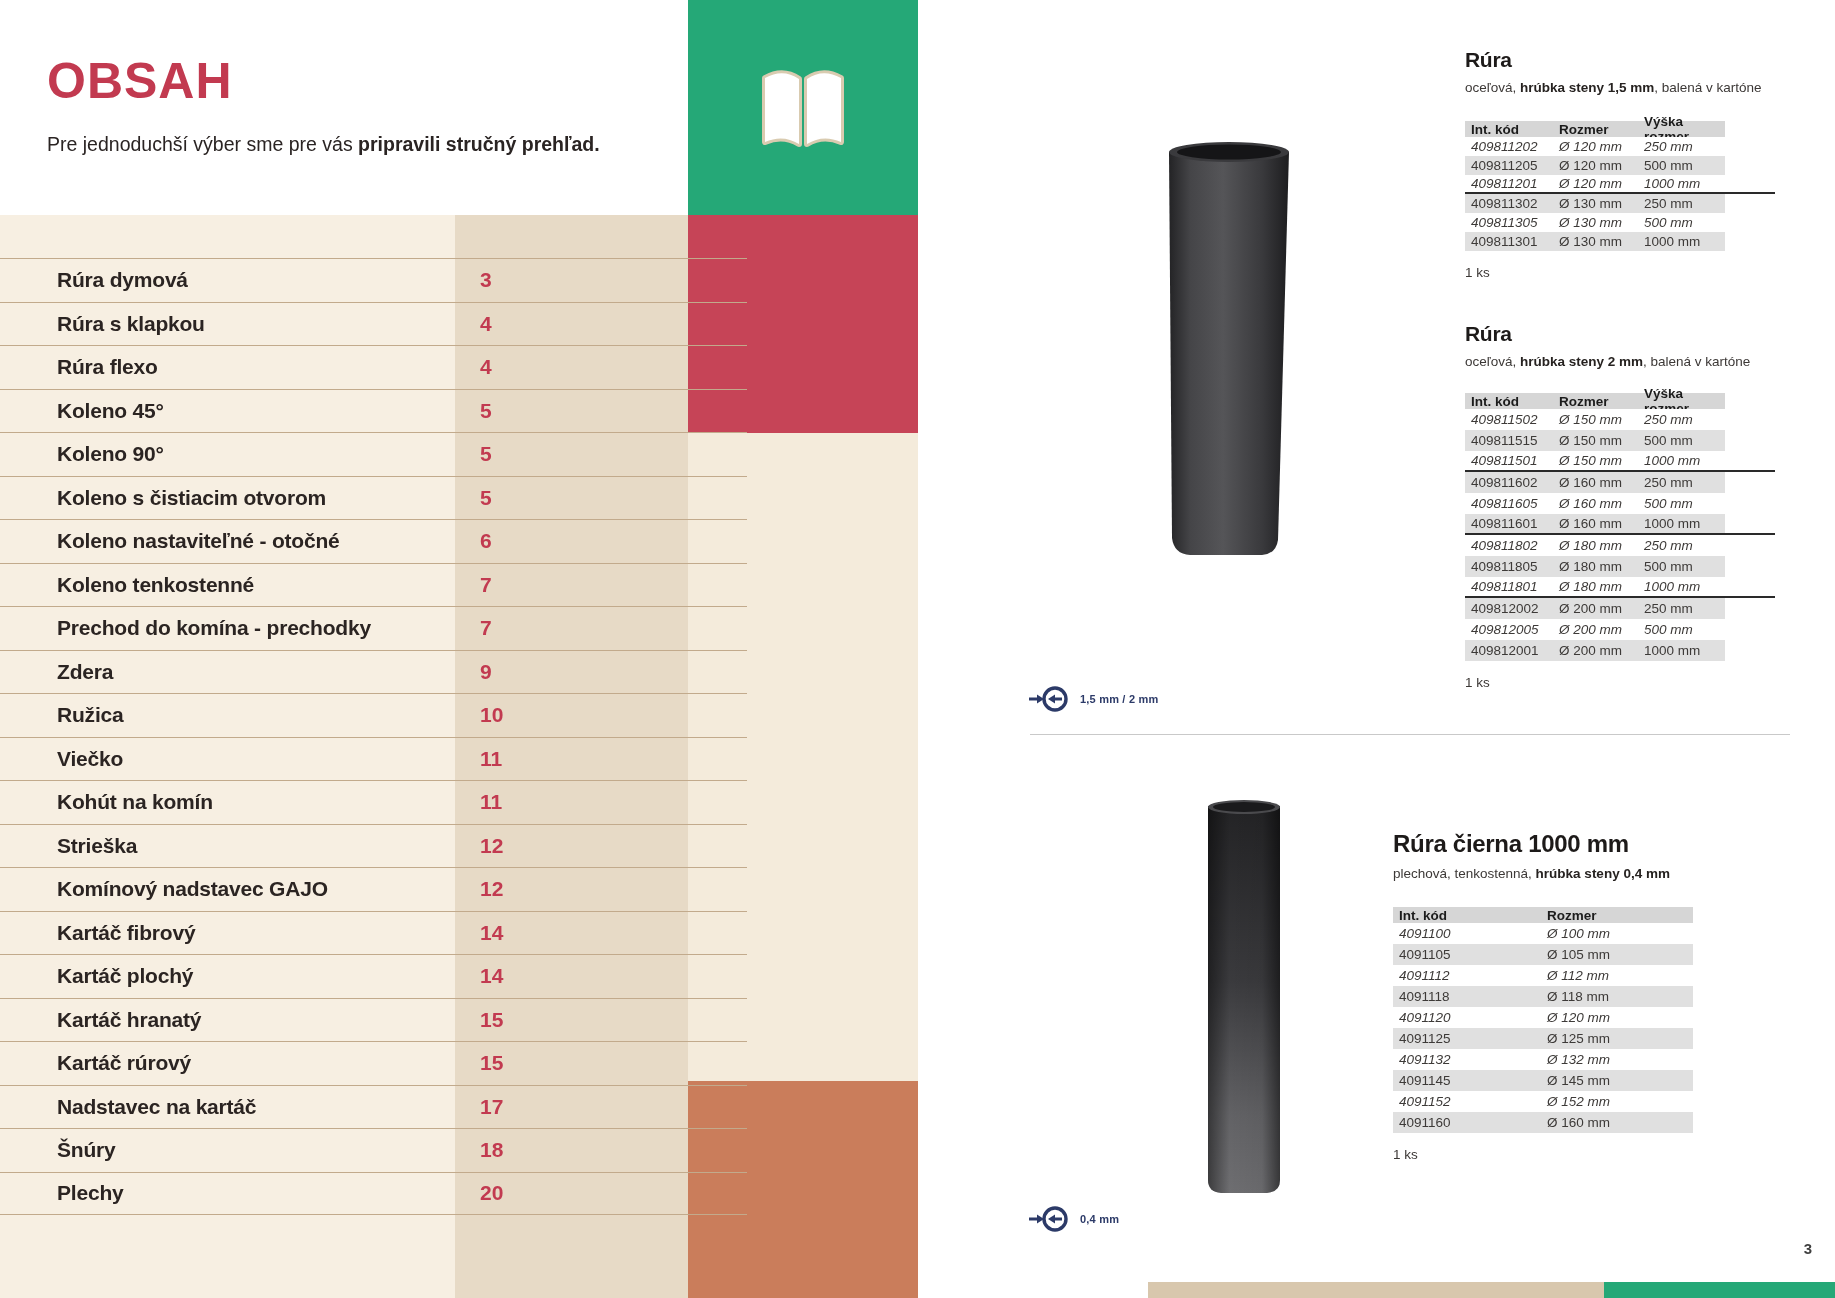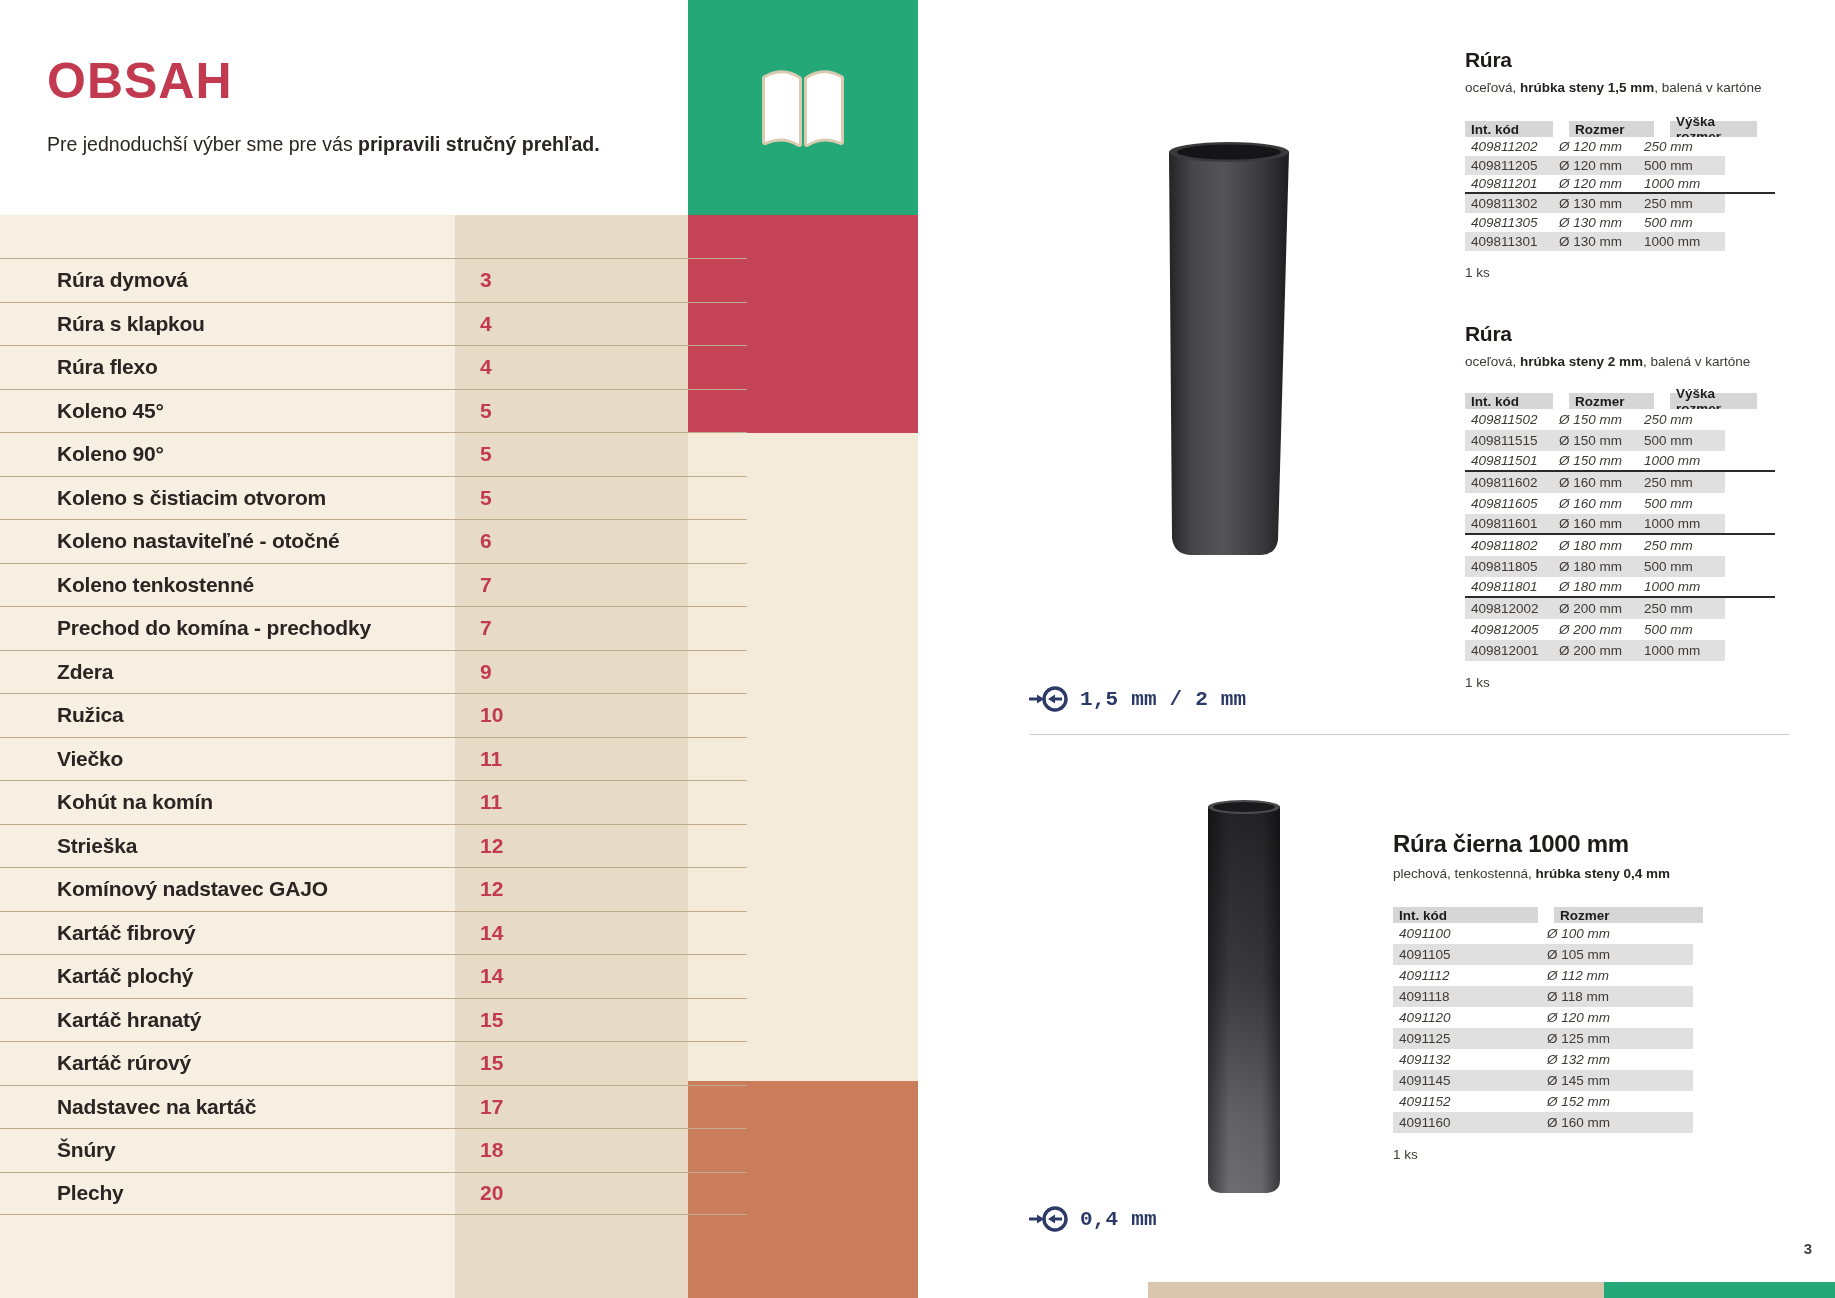--- a/index.html
+++ b/index.html
@@ -45,38 +45,38 @@
 
   .ptable { margin-top:0; }
   .t-row { display:flex; position:relative; }
   .t-head .t-cell { font-weight:bold; color:#1c1c1c; background:#d6d6d6; }
   .t-row.striped .t-cell { background:#e0e0e0; }
   .t-row.plain .t-cell { background:#ffffff;font-style:italic; }
   .t-row.group-end { border-bottom:2px solid #2a2a2a; }
   .t-cell { font-size:13.5px; color:#3d3a38; padding-left:6px; display:flex; align-items:center; }
   .table-0 .t-row { height:19px; }
   .table-1 .t-row, .table-2 .t-row { height:21px; }
-  .table-0 .t-head, .table-1 .t-head, .table-2 .t-head { height:16px;gap:16px; }
+  .table-0 .t-head, .table-1 .t-head, .table-2 .t-head { height:16px; }
   .cols3 .t-cell:nth-child(1){ width:88px; }
   .cols3 .t-cell:nth-child(2){ width:85px; }
   .cols3 .t-cell:nth-child(3){ width:87px; }
   .cols2 .t-cell:nth-child(1){ width:148px; }
   .cols2 .t-cell:nth-child(2){ width:152px; }
   .qty { font-size:13.5px; color:#3c3836; margin-top:14px; }
 
   .sec1 { left:1465px; top:48px; }
   .sec1 .ptable { margin-top:26px; }
   .sec2 { left:1465px; top:322px; }
   .sec2 .ptable { margin-top:24px; }
   .sec3 { left:1393px; top:830px; }
   .sec3 .ptable { margin-top:26px; }
 
   
   .thick-label { display:flex; align-items:center; gap:10px; }
-  .thick-label .txt { font-size:21px; font-weight:bold; color:#2c3a68; letter-spacing:0.2px;font-family:Liberation Mono, monospace; }
+  .thick-label .txt { font-size:11px; font-weight:bold; color:#2c3a68; letter-spacing:0.2px; }
   .lab1 { left:1028px; top:684px; }
   .lab2 { left:1028px; top:1204px; }
 
   .divider { left:1030px; top:734px; width:760px; height:0; border-top:1px solid #c9c9c9; }
 
   .page-num { left:1782px; top:1240px; width:30px; text-align:right;
               font-size:15px; color:#3f3f3f; font-weight:bold; }
 
   .pipe1 { left:1166px; top:138px; }
   .pipe2 { left:1205px; top:796px; }

